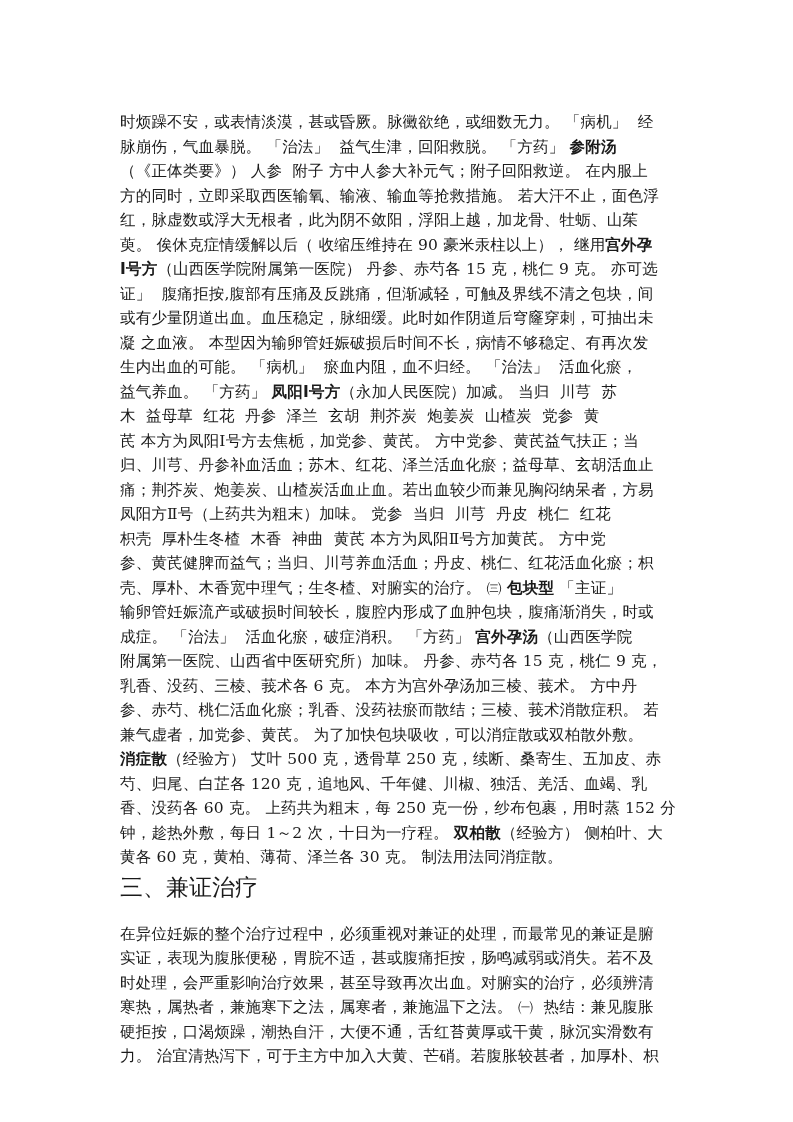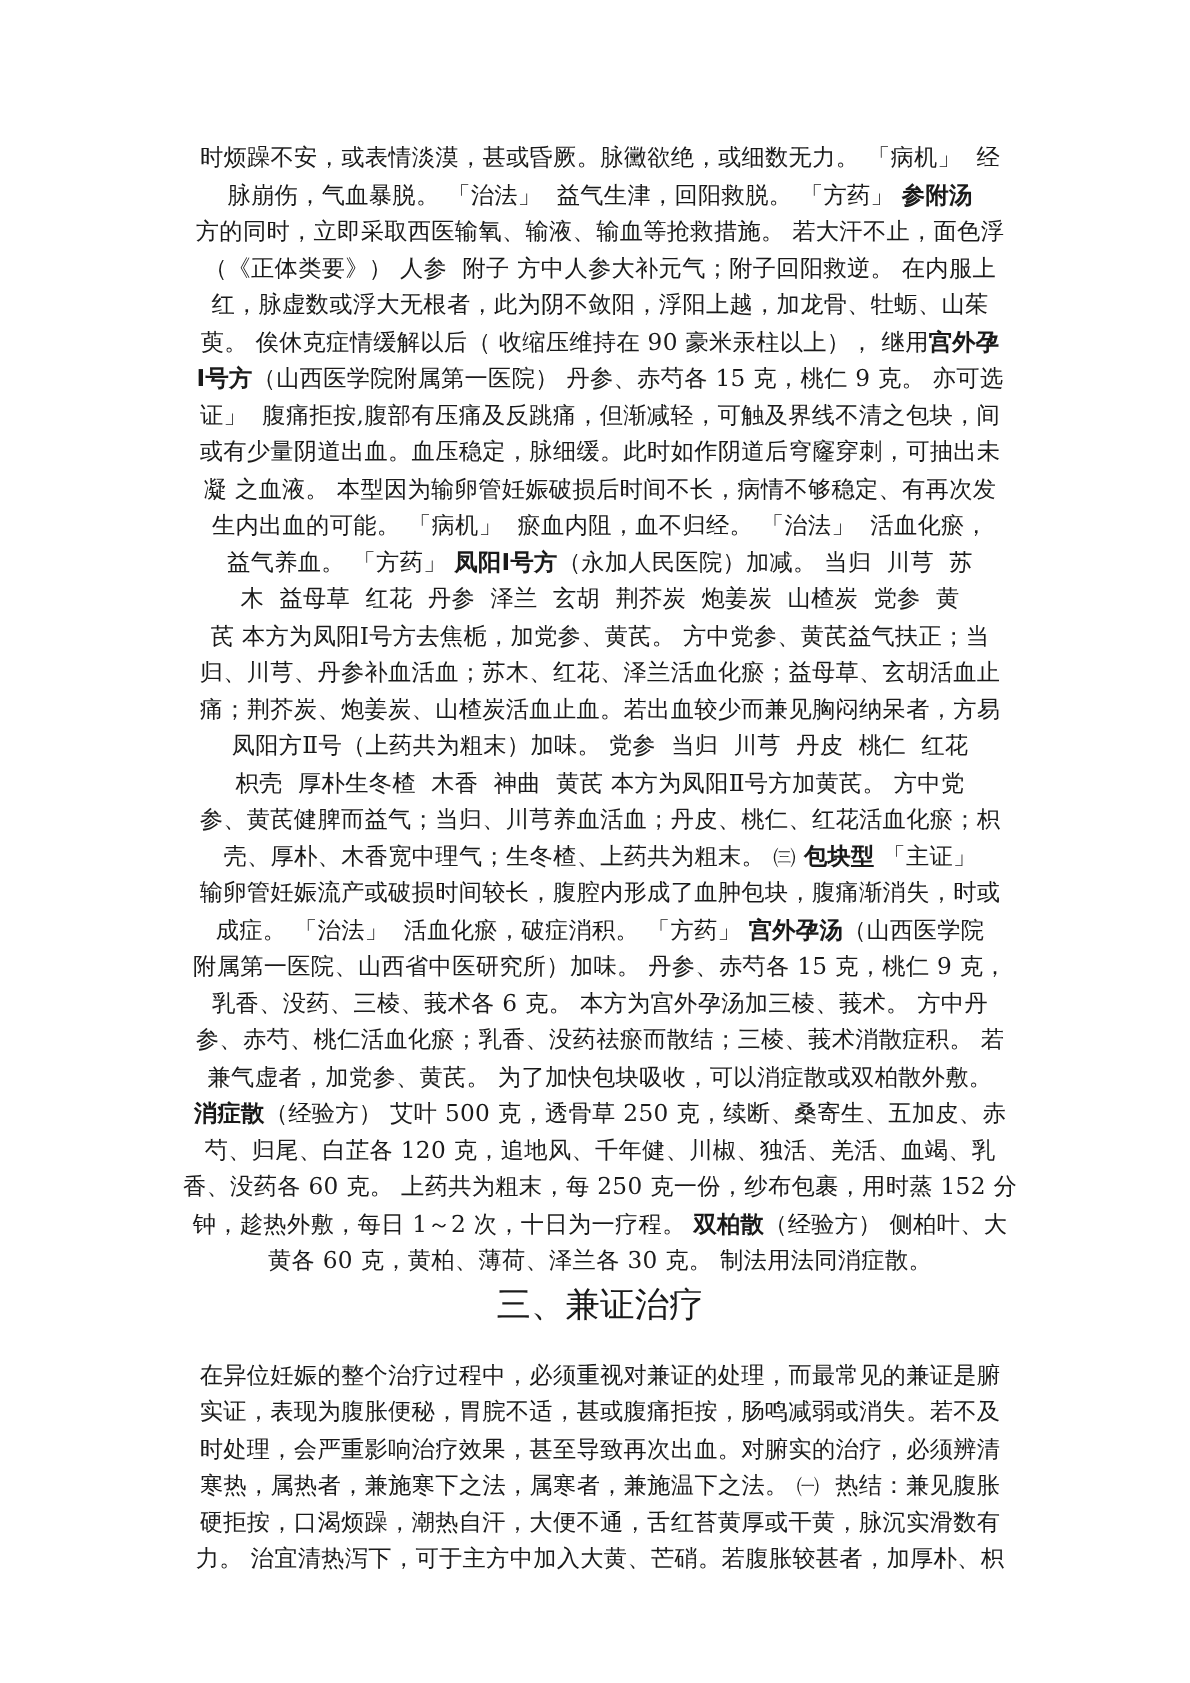--- a/index.html
+++ b/index.html
@@ -1,48 +1,48 @@
 <!DOCTYPE html>
 <html><head>
 <meta charset="utf-8">
 <style>
   html, body { margin: 0; padding: 0; background: #ffffff; }
   body { width: 793px; height: 1122px; position: relative; overflow: hidden;
          font-family: "DejaVu Serif", "Liberation Serif", serif; color: #1a1a1a; }
-  .page { position: absolute; left: 120px; top: 93px; width: 560px; text-align: center; }
+  .page { position: absolute; left: 120px; top: 110px; width: 560px; }
   .line { height: 24.5px; line-height: 24.5px; font-size: 15.5px; white-space: pre; letter-spacing: 0.2px; }
   .b { font-weight: bold; font-family: "DejaVu Sans", "Liberation Sans", sans-serif; }
   .heading { font-size: 23px; height: 34px; line-height: 34px; margin-bottom: 18px;
              font-family: "DejaVu Sans", "Liberation Sans", sans-serif; white-space: pre; }
 </style>
 </head>
 <body>
 
 <div class="page">
   <div id="sec1">
       <div class="line"><span>时烦躁不安，或表情淡漠，甚或昏厥。脉黴欲绝，或细数无力。 「病机」  经</span></div>
       <div class="line"><span>脉崩伤，气血暴脱。 「治法」  益气生津，回阳救脱。 「方药」 </span><span class="b">参附汤</span></div>
+      <div class="line"><span>（《正体类要》） 人参  附子 方中人参大补元气；附子回阳救逆。 在内服上</span></div>
       <div class="line"><span>方的同时，立即采取西医输氧、输液、输血等抢救措施。 若大汗不止，面色浮</span></div>
-      <div class="line"><span>（《正体类要》） 人参  附子 方中人参大补元气；附子回阳救逆。 在内服上</span></div>
       <div class="line"><span>红，脉虚数或浮大无根者，此为阴不敛阳，浮阳上越，加龙骨、牡蛎、山茱</span></div>
       <div class="line"><span>萸。 俟休克症情缓解以后（ 收缩压维持在 90 豪米汞柱以上）， 继用</span><span class="b">宫外孕</span></div>
       <div class="line"><span class="b">Ⅰ号方</span><span>（山西医学院附属第一医院） 丹参、赤芍各 15 克，桃仁 9 克。 亦可选</span></div>
       <div class="line"><span>证」  腹痛拒按,腹部有压痛及反跳痛，但渐减轻，可触及界线不清之包块，间</span></div>
       <div class="line"><span>或有少量阴道出血。血压稳定，脉细缓。此时如作阴道后穹窿穿刺，可抽出未</span></div>
       <div class="line"><span>凝 之血液。 本型因为输卵管妊娠破损后时间不长，病情不够稳定、有再次发</span></div>
       <div class="line"><span>生内出血的可能。 「病机」  瘀血内阻，血不归经。 「治法」  活血化瘀，</span></div>
       <div class="line"><span>益气养血。 「方药」 </span><span class="b">凤阳Ⅰ号方</span><span>（永加人民医院）加减。 当归  川芎  苏</span></div>
       <div class="line"><span>木  益母草  红花  丹参  泽兰  玄胡  荆芥炭  炮姜炭  山楂炭  党参  黄</span></div>
       <div class="line"><span>芪 本方为凤阳Ⅰ号方去焦栀，加党参、黄芪。 方中党参、黄芪益气扶正；当</span></div>
       <div class="line"><span>归、川芎、丹参补血活血；苏木、红花、泽兰活血化瘀；益母草、玄胡活血止</span></div>
       <div class="line"><span>痛；荆芥炭、炮姜炭、山楂炭活血止血。若出血较少而兼见胸闷纳呆者，方易</span></div>
       <div class="line"><span>凤阳方Ⅱ号（上药共为粗末）加味。 党参  当归  川芎  丹皮  桃仁  红花</span></div>
       <div class="line"><span>枳壳  厚朴生冬楂  木香  神曲  黄芪 本方为凤阳Ⅱ号方加黄芪。 方中党</span></div>
       <div class="line"><span>参、黄芪健脾而益气；当归、川芎养血活血；丹皮、桃仁、红花活血化瘀；枳</span></div>
-      <div class="line"><span>壳、厚朴、木香宽中理气；生冬楂、上药共为粗末。 ㈢ </span><span class="b">包块型</span><span> 「主证」</span></div>
+      <div class="line"><span>壳、厚朴、木香宽中理气；生冬楂、对腑实的治疗。 ㈢ </span><span class="b">包块型</span><span> 「主证」</span></div>
       <div class="line"><span>输卵管妊娠流产或破损时间较长，腹腔内形成了血肿包块，腹痛渐消失，时或</span></div>
       <div class="line"><span>成症。 「治法」  活血化瘀，破症消积。 「方药」 </span><span class="b">宫外孕汤</span><span>（山西医学院</span></div>
       <div class="line"><span>附属第一医院、山西省中医研究所）加味。 丹参、赤芍各 15 克，桃仁 9 克，</span></div>
       <div class="line"><span>乳香、没药、三棱、莪术各 6 克。 本方为宫外孕汤加三棱、莪术。 方中丹</span></div>
       <div class="line"><span>参、赤芍、桃仁活血化瘀；乳香、没药祛瘀而散结；三棱、莪术消散症积。 若</span></div>
       <div class="line"><span>兼气虚者，加党参、黄芪。 为了加快包块吸收，可以消症散或双柏散外敷。</span></div>
       <div class="line"><span class="b">消症散</span><span>（经验方） 艾叶 500 克，透骨草 250 克，续断、桑寄生、五加皮、赤</span></div>
       <div class="line"><span>芍、归尾、白芷各 120 克，追地风、千年健、川椒、独活、羌活、血竭、乳</span></div>
       <div class="line"><span>香、没药各 60 克。 上药共为粗末，每 250 克一份，纱布包裹，用时蒸 152 分</span></div>
       <div class="line"><span>钟，趁热外敷，每日 1～2 次，十日为一疗程。 </span><span class="b">双柏散</span><span>（经验方） 侧柏叶、大</span></div>

